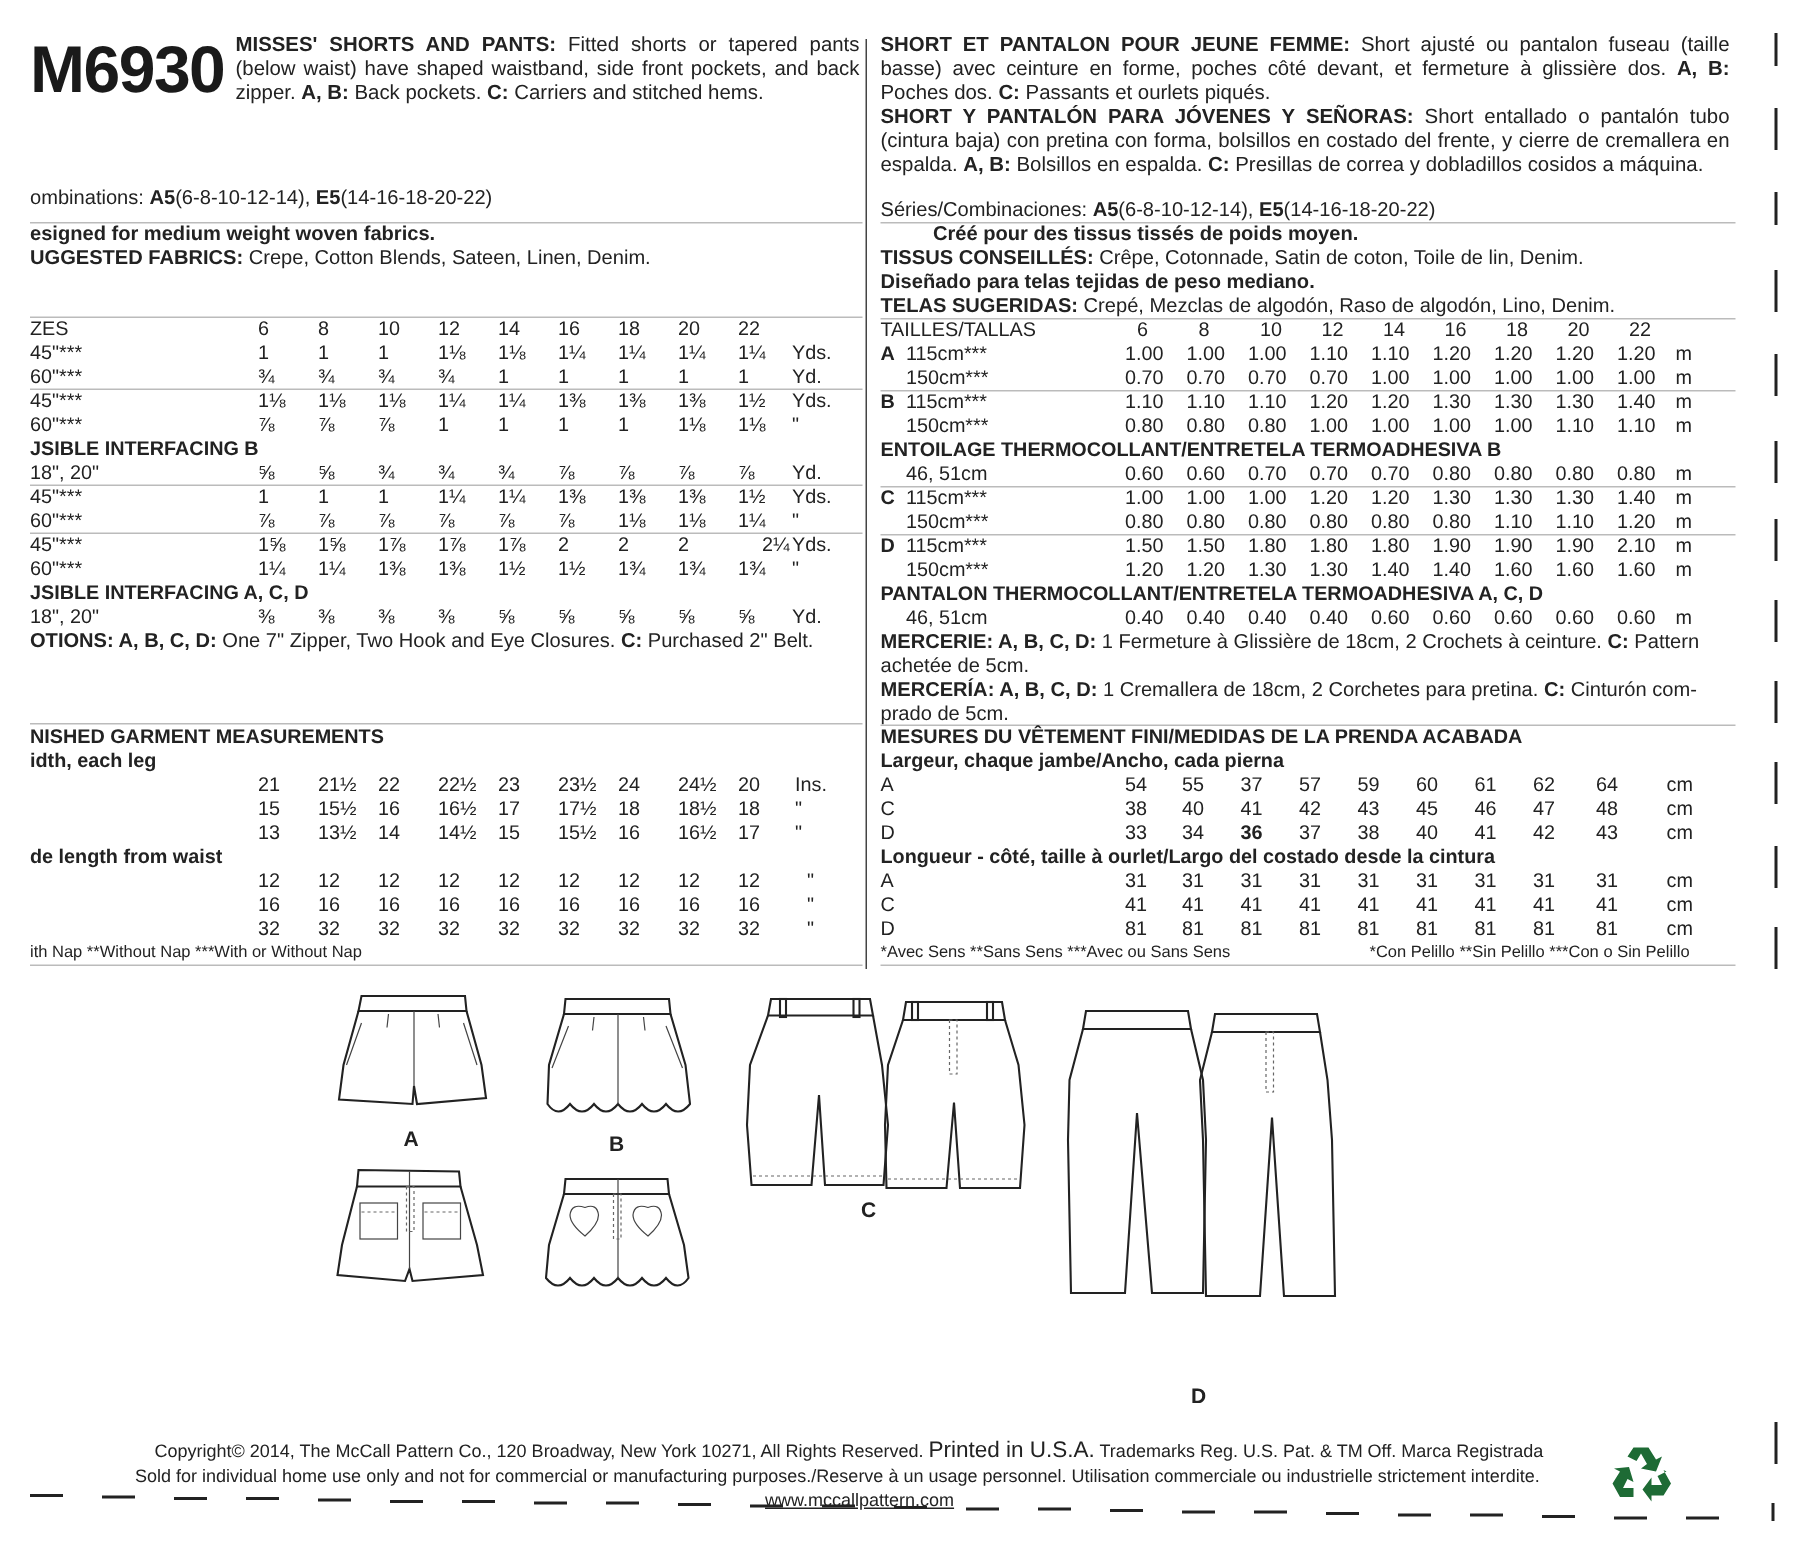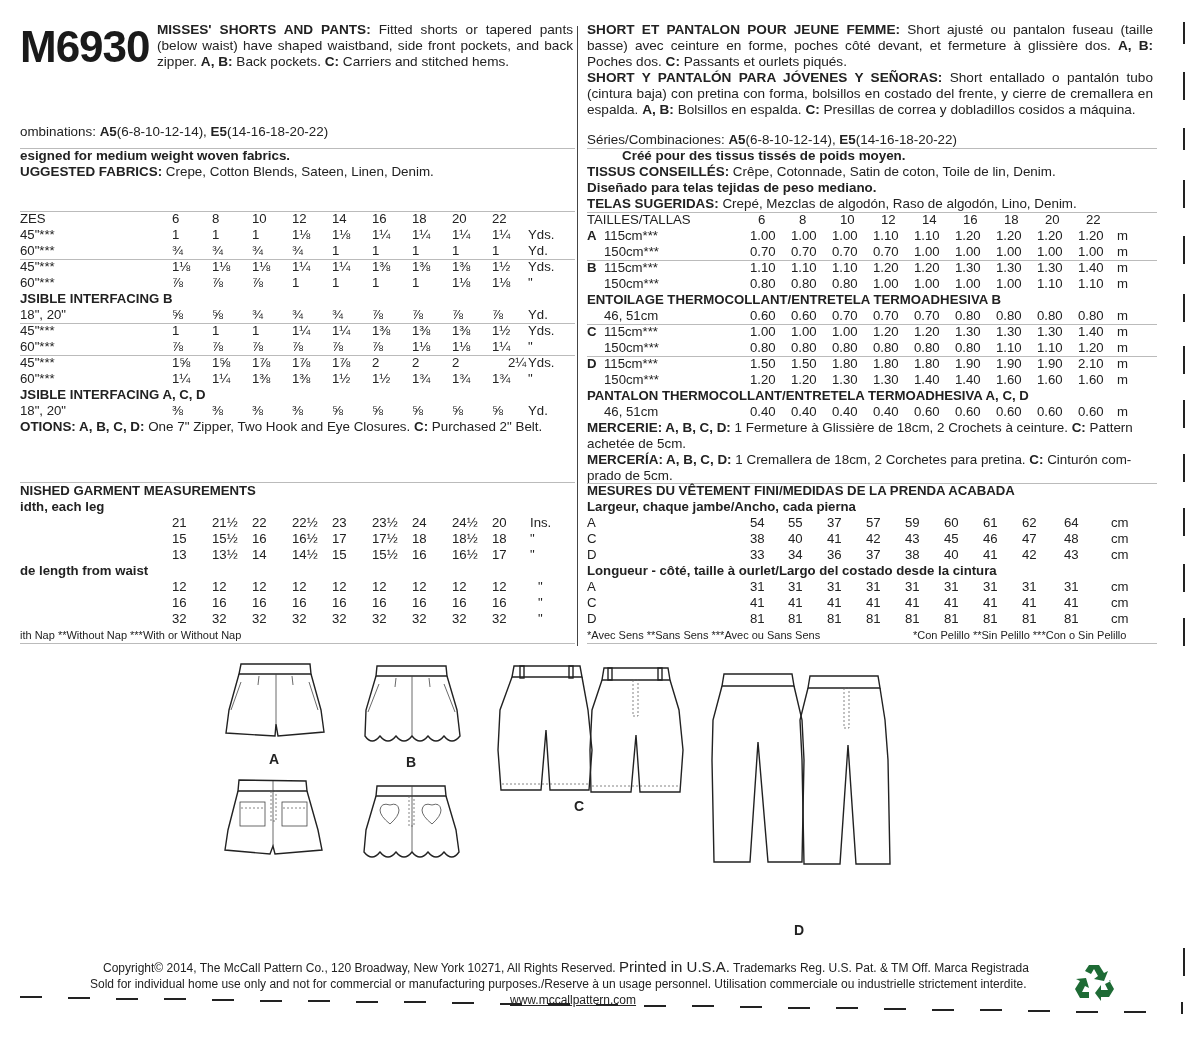--- a/index.html
+++ b/index.html
@@ -505,21 +505,21 @@
       <span style="left: 357px;">45</span>
       <span style="left: 396px;">46</span>
       <span style="left: 435px;">47</span>
       <span style="left: 477px;">48</span>
       <span style="left: 524px;">cm</span>
     </div>
     <div class="row" style="top: 547px; left: 587px;">
       <span style="left: 0px;">D</span>
       <span style="left: 163px;">33</span>
       <span style="left: 201px;">34</span>
-      <span style="left: 240px;">36</span>
+      <span style="left: 240px; font-weight: bold;">36</span>
       <span style="left: 279px;">37</span>
       <span style="left: 318px;">38</span>
       <span style="left: 357px;">40</span>
       <span style="left: 396px;">41</span>
       <span style="left: 435px;">42</span>
       <span style="left: 477px;">43</span>
       <span style="left: 524px;">cm</span>
     </div>
     <div class="row" style="top: 563px; left: 587px;">
       <span style="left: 0px; font-weight: bold;">Longueur - côté, taille à ourlet/Largo del costado desde la cintura</span>

